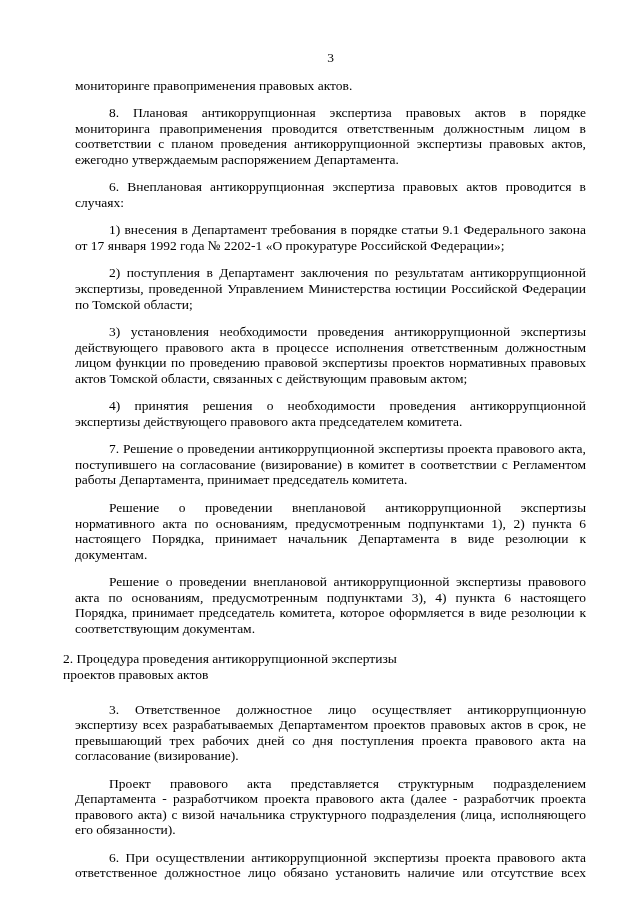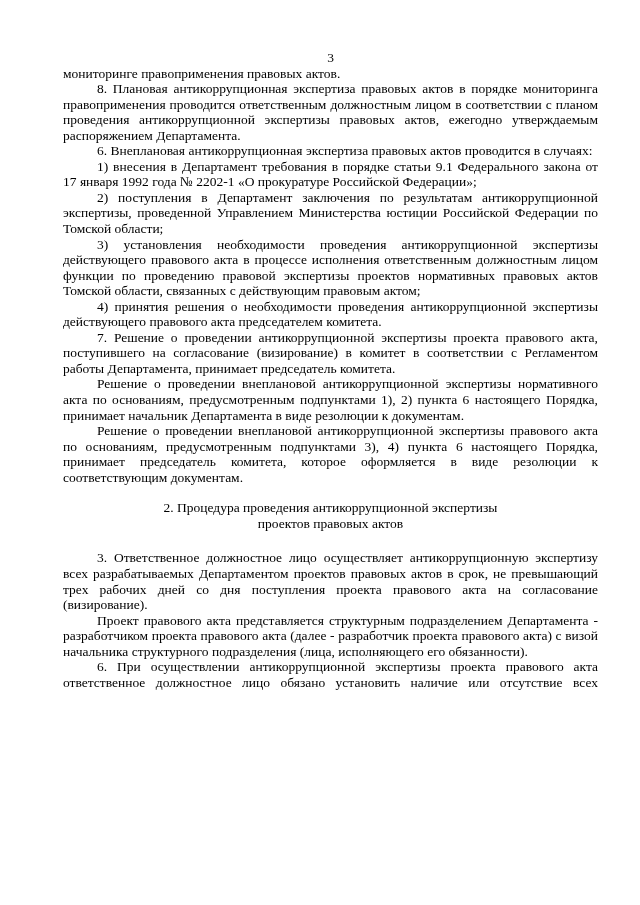--- a/index.html
+++ b/index.html
@@ -17,28 +17,27 @@
     font-size: 13.5px;
     line-height: 15.55px;
     color: #000000;
     background: #ffffff;
     overflow: hidden;
   }
   .pagenum {
     text-align: center;
   }
   p.para {
-    margin: 0;
+    margin: 12px;
     text-align: justify;
   }
   p.ind { text-indent: 34px; }
   p.cont { text-indent: 0; }
   p.runon { text-align-last: justify; }
   .heading {
-    text-align: center;
     margin-top: 15px;
     margin-bottom: 19px;
   }
 </style>
 </head>
 <body>
 
 <div class="page">
 
   <div class="pagenum">3</div>

